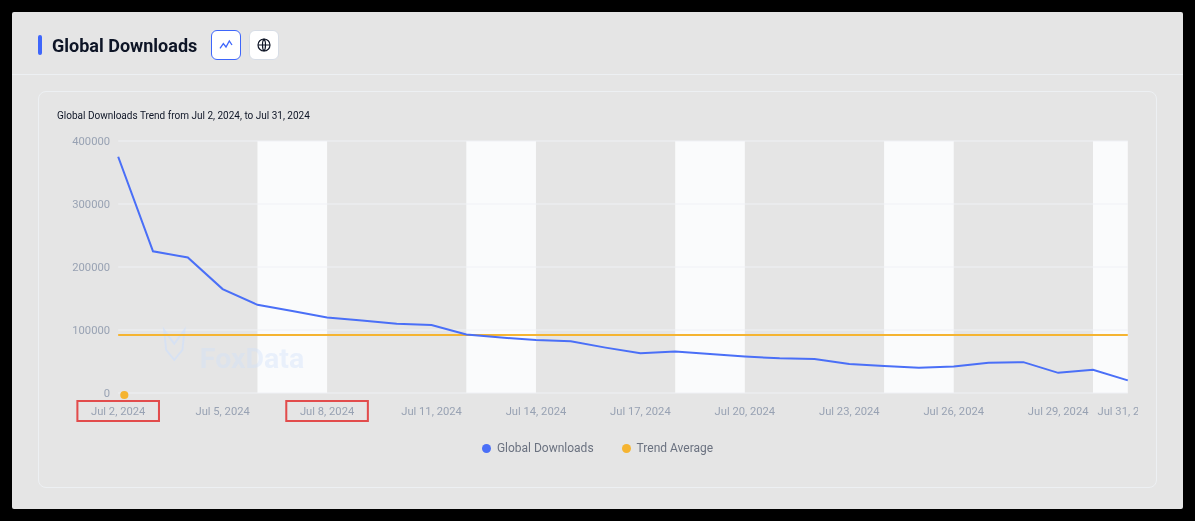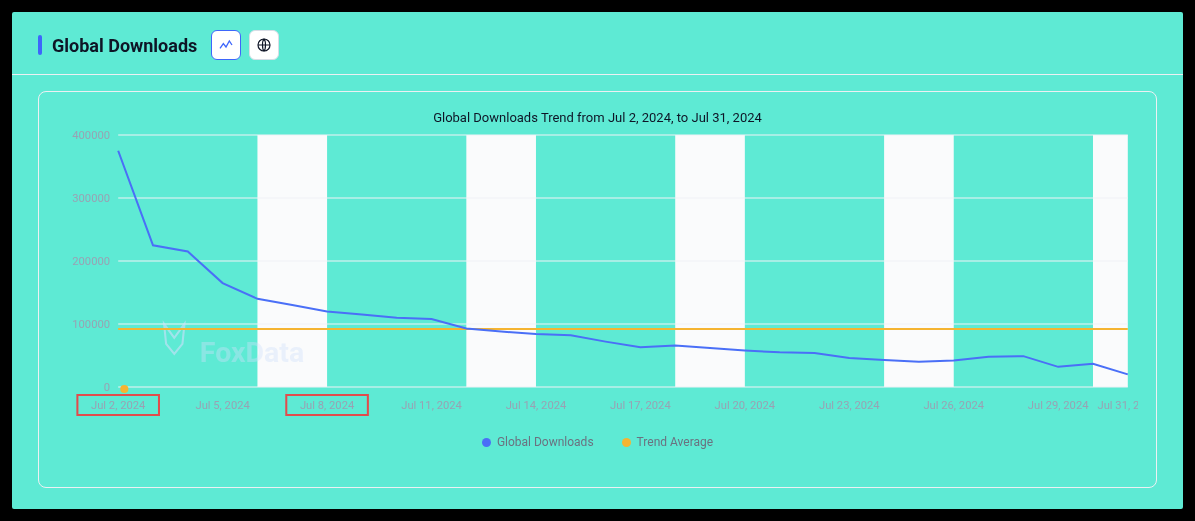--- a/index.html
+++ b/index.html
@@ -4,27 +4,26 @@
 <style>
   * { box-sizing: border-box; margin: 0; padding: 0; }
   body {
     background: #000;
     font-family: -apple-system, BlinkMacSystemFont, "Segoe UI", Roboto, Arial, sans-serif;
     width: 1195px;
     height: 521px;
     padding: 12px;
   }
   .app {
-    background: #5eead4;
+    background: #e5e5e5;
     width: 100%;
     height: 100%;
     border-radius: 2px;
     position: relative;
     overflow: hidden;
-    text-align: center;
   }
   .header {
     display: flex;
     align-items: center;
     padding: 18px 26px 14px 26px;
     border-bottom: 1px solid #edf0f3;
   }
   .bar-accent {
     width: 4px;
     height: 20px;
@@ -62,23 +61,23 @@
 
   .card {
     margin: 16px 26px 16px 26px;
     border: 1px solid #edf0f3;
     border-radius: 8px;
     padding: 18px 18px 12px 18px;
     height: calc(100% - 100px);
     position: relative;
   }
   .chart-title {
-    font-size: 13px;
+    font-size: 10px;
     color: #0e1526;
-    margin-bottom: 2px;
+    margin-bottom: 12px;
   }
   .chart-wrap {
     position: relative;
     width: 100%;
     height: 300px;
   }
   .chart-svg {
     display: block;
     width: 100%;
     height: 100%;

